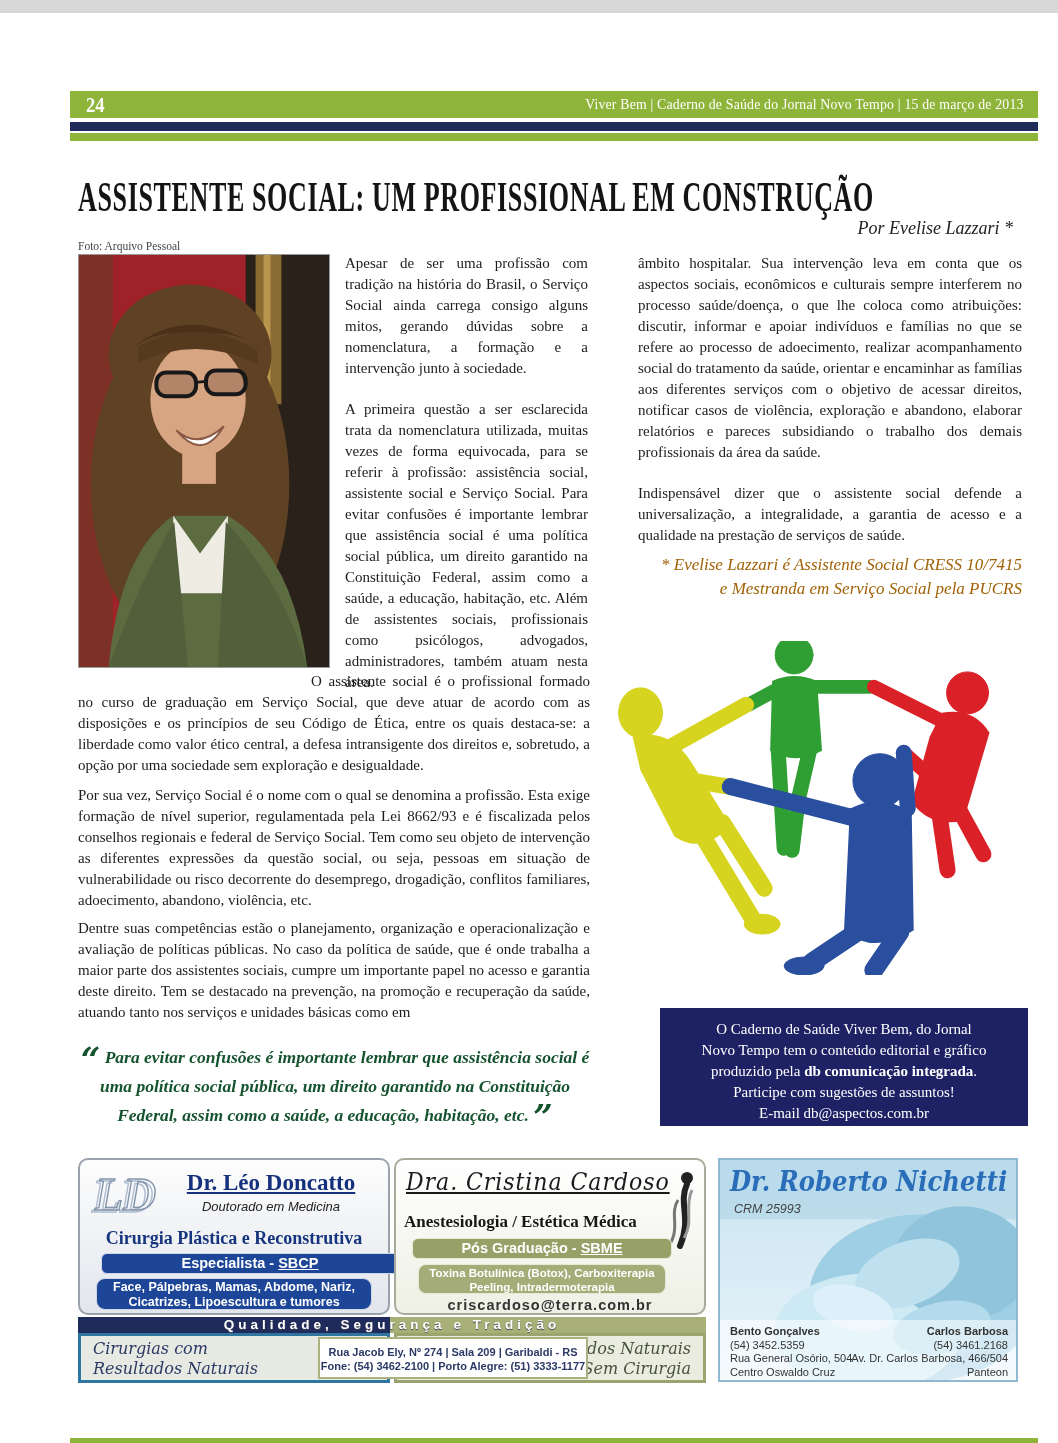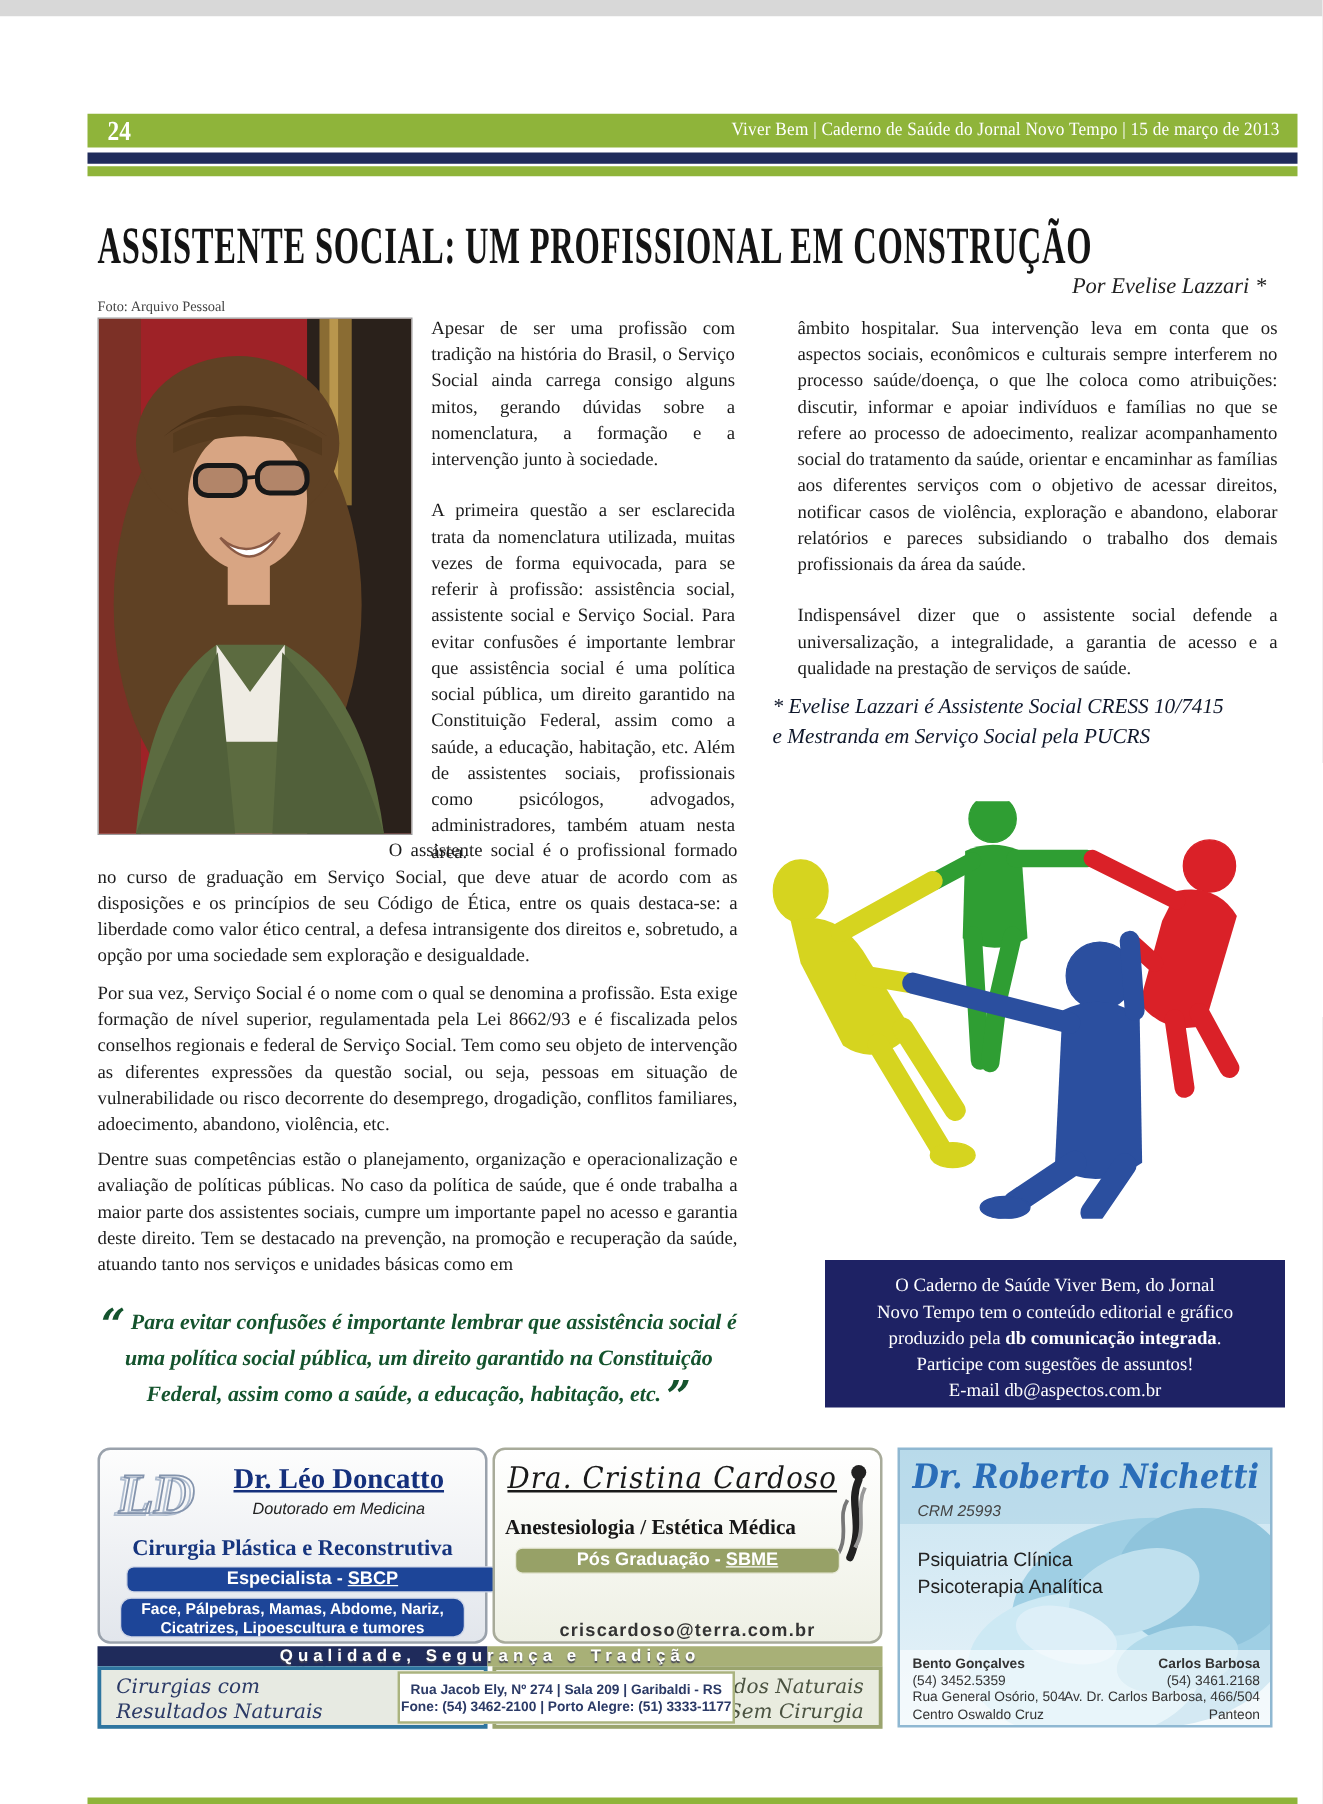--- a/index.html
+++ b/index.html
@@ -21,21 +21,21 @@
   
   .photo-credit { position:absolute; left:78px; top:227px; font-size:11.5px; color:#444; }
   .photo { position:absolute; left:78px; top:241px; width:252px; height:414px; border:1px solid #999; }
   .photo svg { display:block; width:100%; height:100%; }
 
   
   .bodytxt { font-size:15px; line-height:21px; text-align:justify; color:#1c1c1c; }
   .col1 { position:absolute; left:345px; top:240px; width:243px; }
   .col2 { position:absolute; left:638px; top:240px; width:384px; }
   .col1 p + p, .col2 p + p { margin-top:20px; }
-  .footnote { position:absolute; left:618px; top:540px; width:404px; text-align:left; font-style:italic; font-size:17px; line-height:24px; color:#0f172a; }
+  .footnote { position:absolute; left:618px; top:540px; width:404px; text-align:right; font-style:italic; font-size:17px; line-height:24px; color:#a16207; }
   .fullpara { position:absolute; left:78px; width:512px; }
   .p3 { top:658px; text-indent:233px; }
   .p4 { top:772px; }
   .p5 { top:905px; }
 
   
   .quote { position:absolute; left:78px; top:1030px; width:514px; text-align:center; font-size:17.5px; font-weight:bold; font-style:italic; line-height:29px; color:#14532d; }
   .qmark { font-size:34px; line-height:0; vertical-align:-8px; font-family:"DejaVu Serif", serif; }
 
   
@@ -241,41 +241,41 @@
     <div class="ad2-fig">
       <svg viewBox="0 0 44 92">
         <circle cx="33" cy="12" r="6" fill="#222"></circle>
         <path d="M33 18 C24 38 38 52 26 80" stroke="#222" stroke-width="6" fill="none" stroke-linecap="round"></path>
         <path d="M10 86 C30 64 14 50 24 34" stroke="#777" stroke-width="3" fill="none"></path>
         <path d="M38 24 C30 40 40 56 30 72" stroke="#999" stroke-width="3" fill="none"></path>
       </svg>
     </div>
     <div class="ad2-spec">Anestesiologia / Estética Médica</div>
     <div class="pill ad2-pill1"><span>Pós Graduação - </span><u>SBME</u></div>
+    <div class="pill ad2-pill2">
+      <div>Toxina Botulínica (Botox), Carboxiterapia</div>
+      <div>Peeling, Intradermoterapia</div>
+    </div>
     <div class="ad2-mail">criscardoso@terra.com.br</div>
   </div>
 
   <div class="ad ad3">
     <div class="ad3-hands">
       <svg viewBox="0 0 300 224" preserveAspectRatio="none">
         <rect x="0" y="0" width="300" height="60" fill="#aed4e6" opacity=".6"></rect>
         <ellipse cx="205" cy="140" rx="115" ry="85" fill="#9fcfe4"></ellipse>
         <ellipse cx="150" cy="175" rx="95" ry="60" fill="#cde9f4"></ellipse>
         <ellipse cx="245" cy="105" rx="70" ry="58" fill="#8fc4dc"></ellipse>
         <ellipse cx="190" cy="115" rx="55" ry="32" fill="#bfe0ee" transform="rotate(-20 190 115)"></ellipse>
         <ellipse cx="135" cy="150" rx="42" ry="22" fill="#ddeff8" transform="rotate(15 135 150)"></ellipse>
         <ellipse cx="225" cy="170" rx="50" ry="26" fill="#b3dbeb" transform="rotate(-12 225 170)"></ellipse>
       </svg>
     </div>
     <div class="ad3-name">Dr. Roberto Nichetti</div>
     <div class="ad3-crm">CRM 25993</div>
-    <div class="ad3-svcs">
-      <div>Psiquiatria Clínica</div>
-      <div>Psicoterapia Analítica</div>
-    </div>
     <div class="ad3-contacts">
       <div class="ad3-c-left">
         <div class="city">Bento Gonçalves</div>
         <div>(54) 3452.5359</div>
         <div>Rua General Osório, 504</div>
         <div>Centro Oswaldo Cruz</div>
       </div>
       <div class="ad3-c-right">
         <div class="city">Carlos Barbosa</div>
         <div>(54) 3461.2168</div>

